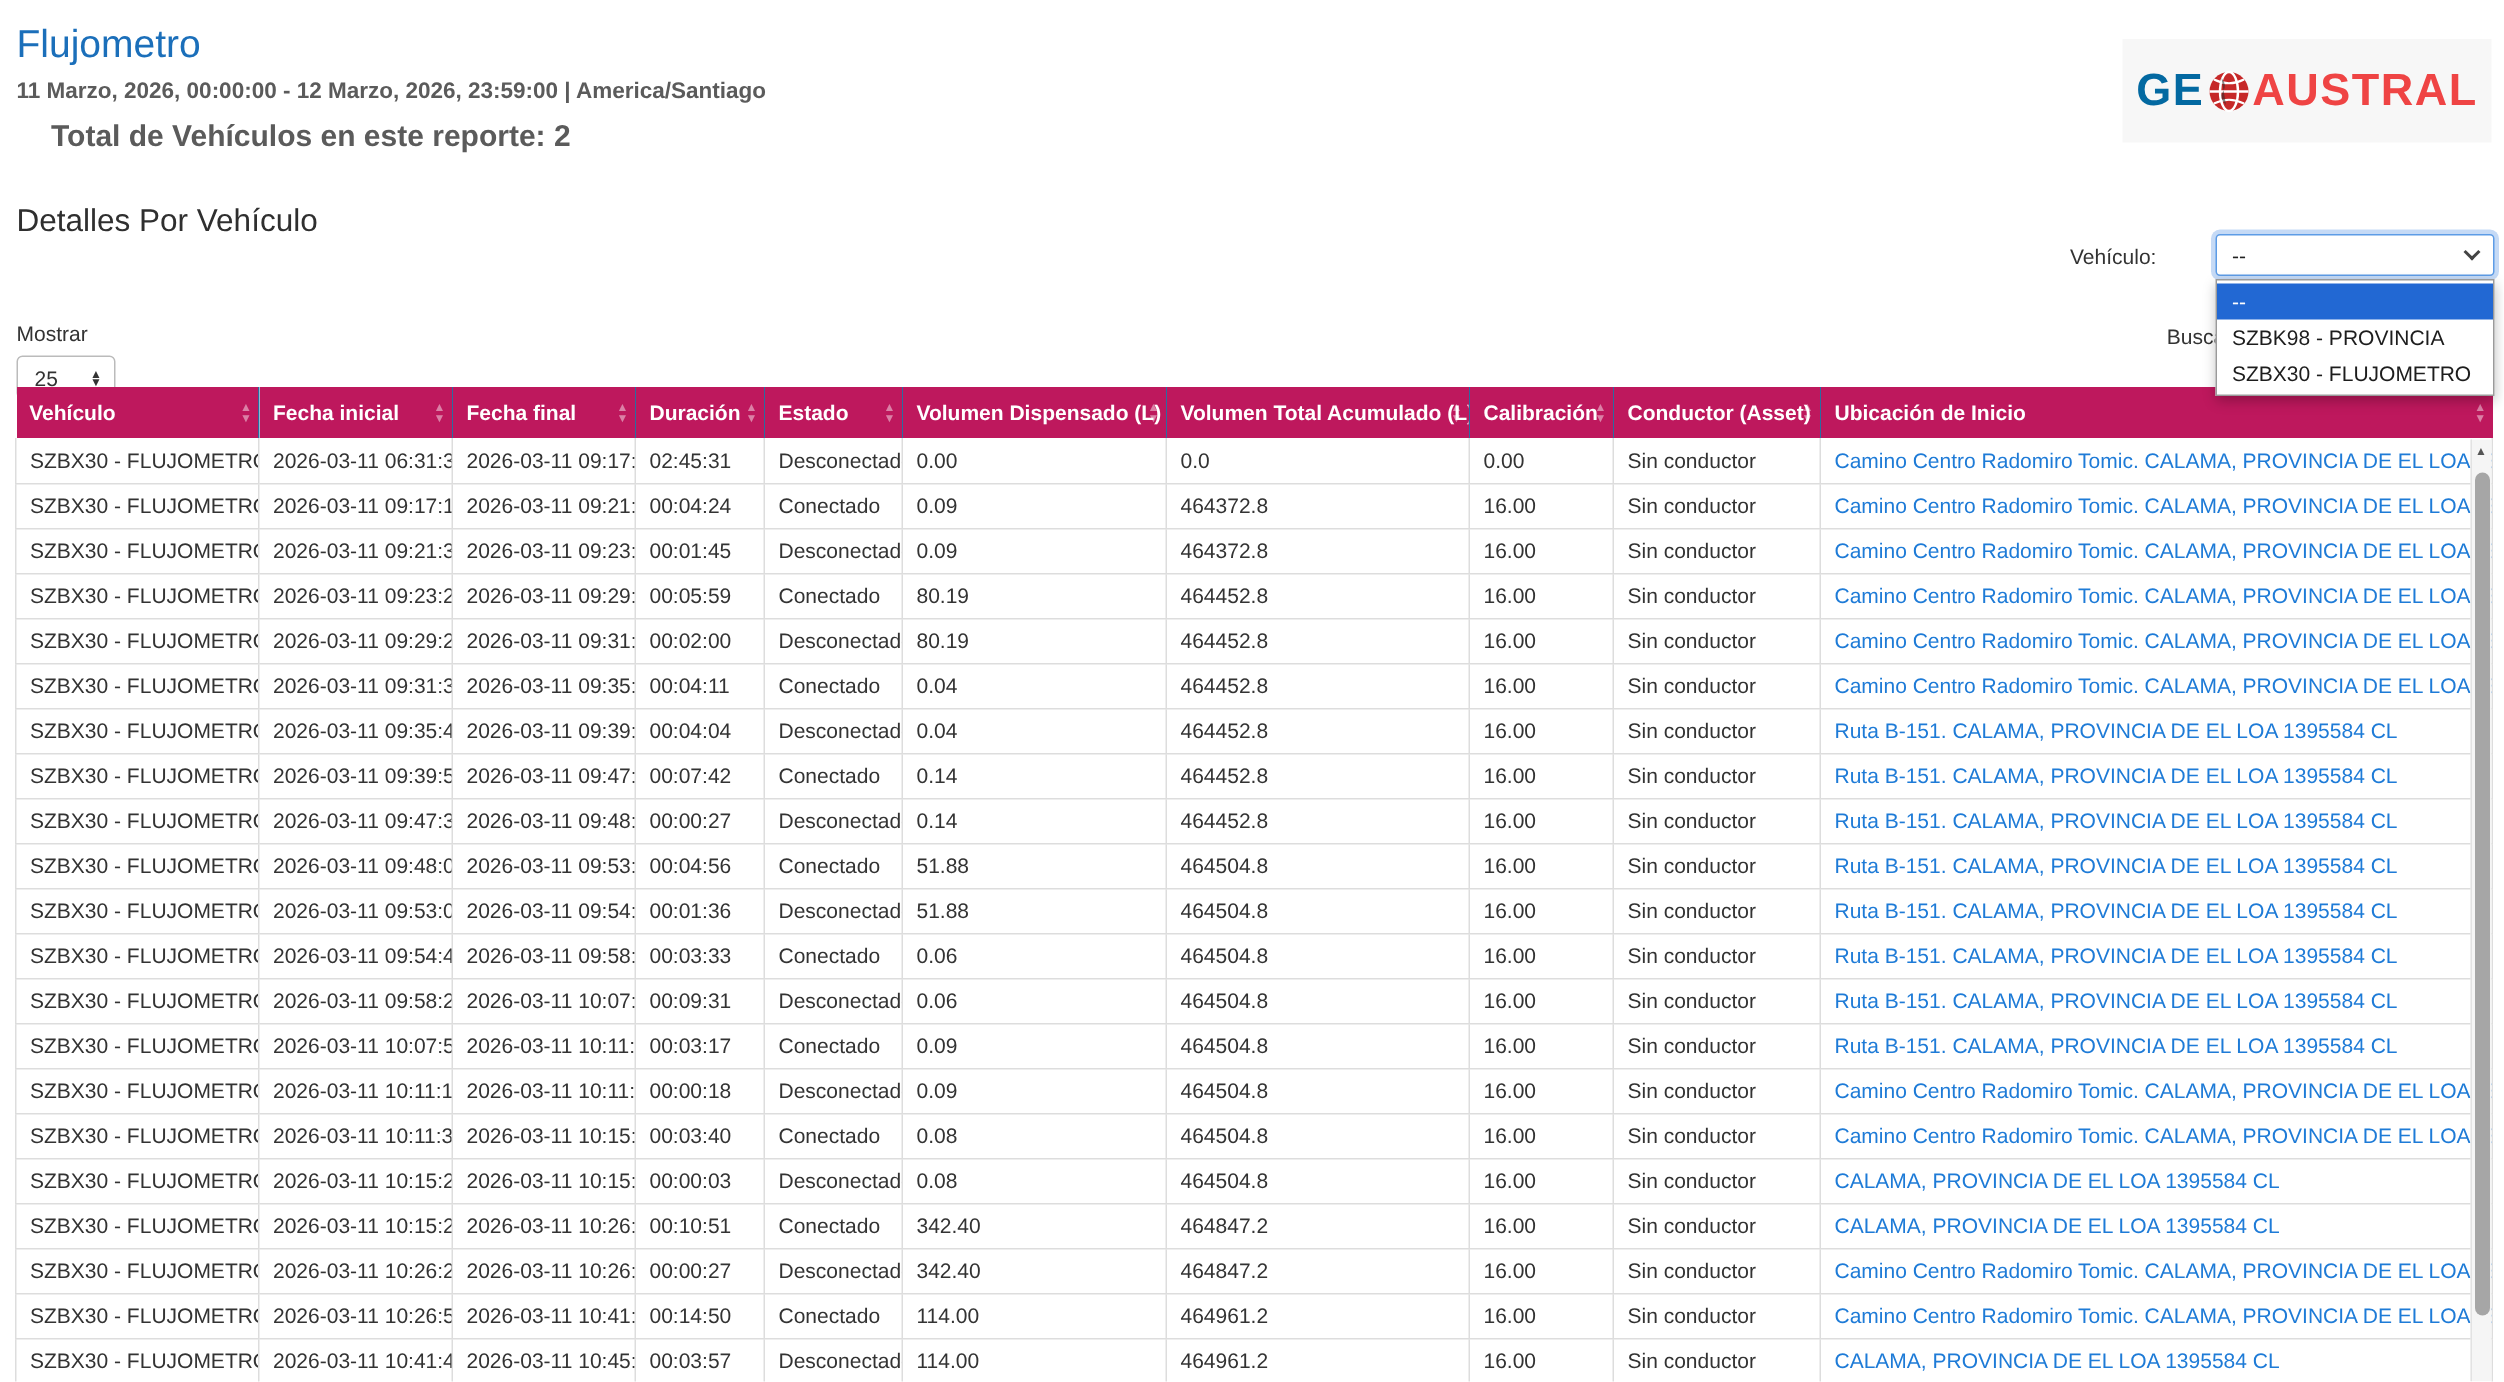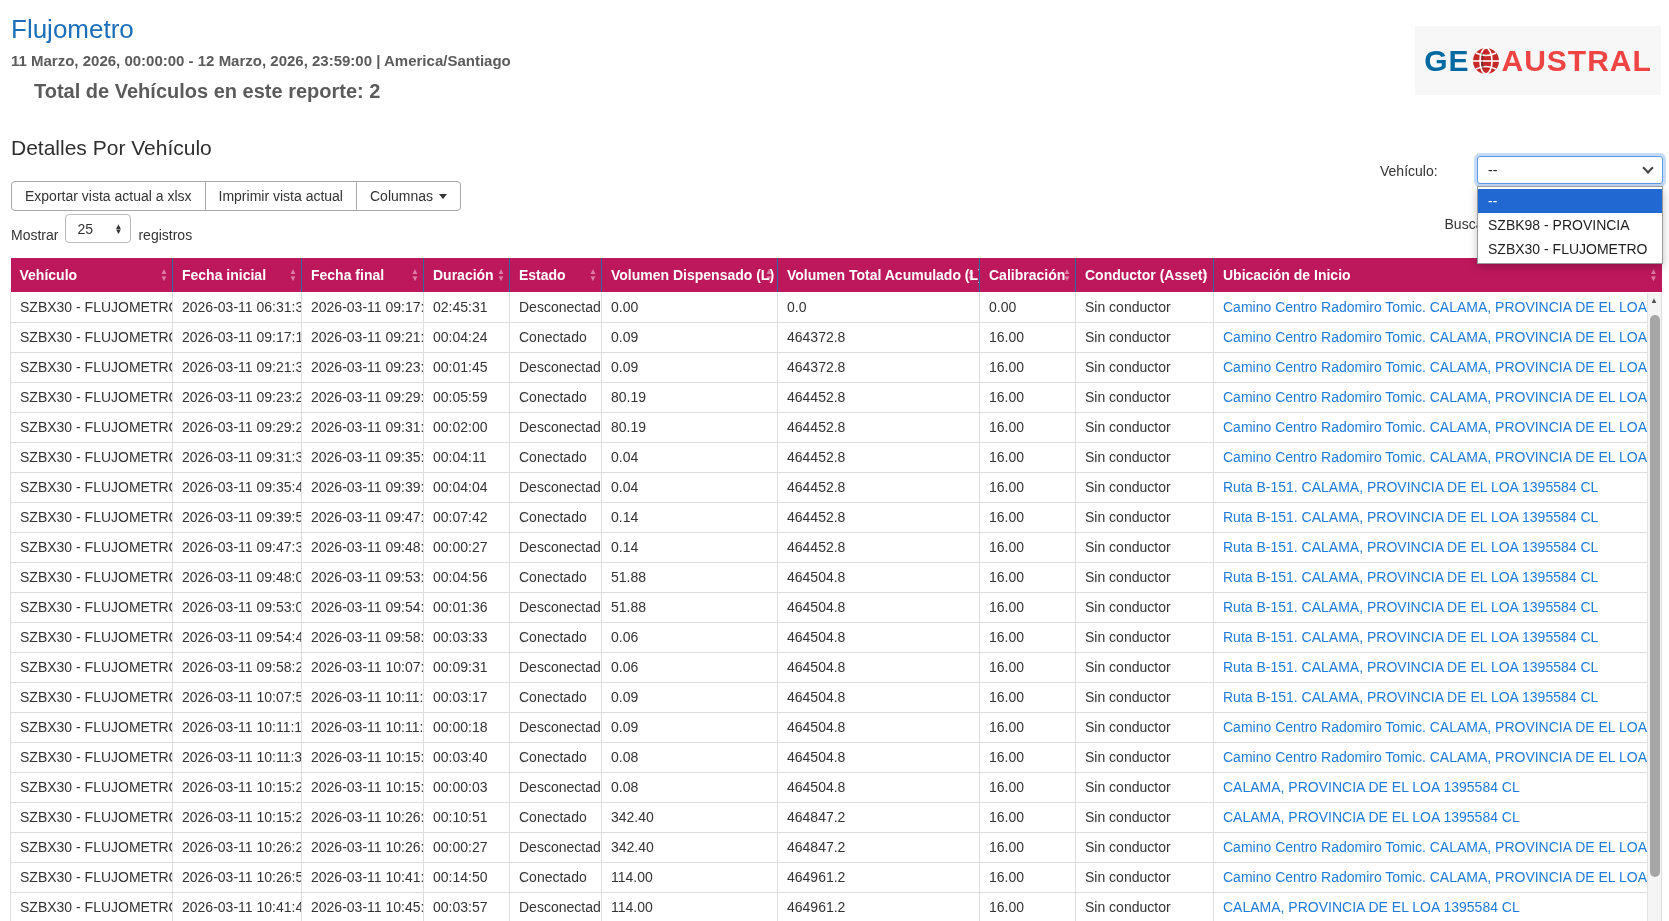--- a/index.html
+++ b/index.html
@@ -22,21 +22,21 @@
   
   .section-heading { position:absolute; left:11px; top:136px; font-size:21px; color:#2f2f2f; font-weight:400; }
 
   .btn-group { position:absolute; left:11px; top:181px; display:flex; }
   .btn { background:#fff; border:1px solid #a8a8a8; color:#333; font-size:14px; font-family:"Liberation Sans",sans-serif;
          padding:5px 13px; height:30px; line-height:18px; cursor:pointer; margin-left:-1px; display:flex; align-items:center; gap:6px;}
   .btn:first-child { border-radius:4px 0 0 4px; margin-left:0; }
   .btn:last-child { border-radius:0 4px 4px 0; }
   .caret { display:inline-block; width:0; height:0; border-left:4px solid transparent; border-right:4px solid transparent; border-top:5px solid #333; }
 
-  .show-row { position:absolute; left:11px; top:214px; font-size:14px; color:#333; display:flex; align-items:flex-end; gap:7px; }
+  .show-row { position:absolute; left:11px; top:214px; font-size:14px; color:#333; display:flex; align-items:flex-start; gap:7px;flex-direction:column; }
   .page-len { width:66px; height:29px; border:1px solid #bbb; border-radius:4px; background:#fff;
               display:flex; align-items:center; justify-content:space-between; padding:0 8px 0 11px; cursor:pointer; }
   .stepper { display:flex; flex-direction:column; line-height:5px; font-size:8px; color:#333; }
 
   .vehicle-label { position:absolute; left:1380px; top:163px; width:88px; text-align:left; font-size:14px; color:#333; }
   .vehicle-select { position:absolute; left:1477px; top:156px; width:186px; height:28px; background:#fff;
                     border:1px solid #5d9ce6; border-radius:3px; box-shadow:0 0 0 3px rgba(90,150,230,.35);
                     display:flex; align-items:center; justify-content:space-between; padding:0 10px; font-size:14px; color:#222; cursor:pointer; }
   .chev { width:8px; height:8px; border-right:2px solid #444; border-bottom:2px solid #444; transform:rotate(45deg); margin-top:-4px; }
 
@@ -84,32 +84,20 @@
         <path d="M5 7 Q15 12 25 7" fill="none" stroke="#fff" stroke-width="1.4"></path>
         <path d="M5 23 Q15 18 25 23" fill="none" stroke="#fff" stroke-width="1.4"></path>
         <path d="M10 6 q4 5 1 9 q-3 4 2 9" fill="#2b2b2b" opacity="0.55"></path>
       </svg>
       <span class="logo-austral">AUSTRAL</span>
     </div>
   </div>
 
   <div class="section-heading">Detalles Por Vehículo</div>
 
-  <div class="btn-group">
-    <button class="btn">
-        <span>Exportar vista actual a xlsx</span>
-      </button>
-    <button class="btn">
-        <span>Imprimir vista actual</span>
-      </button>
-    <button class="btn">
-        <span>Columnas</span>
-        <span class="caret"></span>
-      </button>
-  </div>
 
   <div class="show-row">
     <span>Mostrar</span>
     <div class="page-len">
       <span>25</span>
       <span class="stepper">
           <span>▲</span>
           <span>▼</span>
         </span>
     </div>

